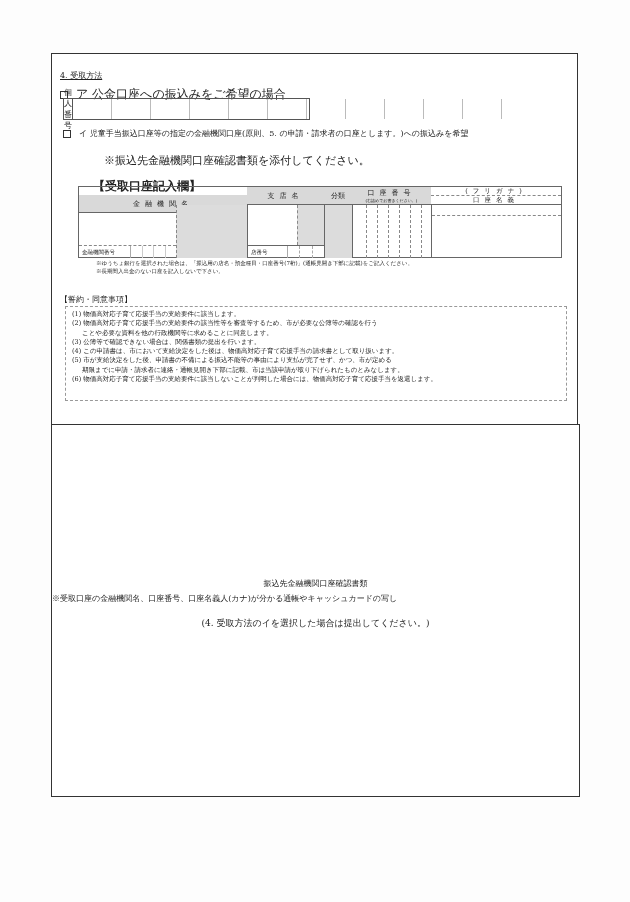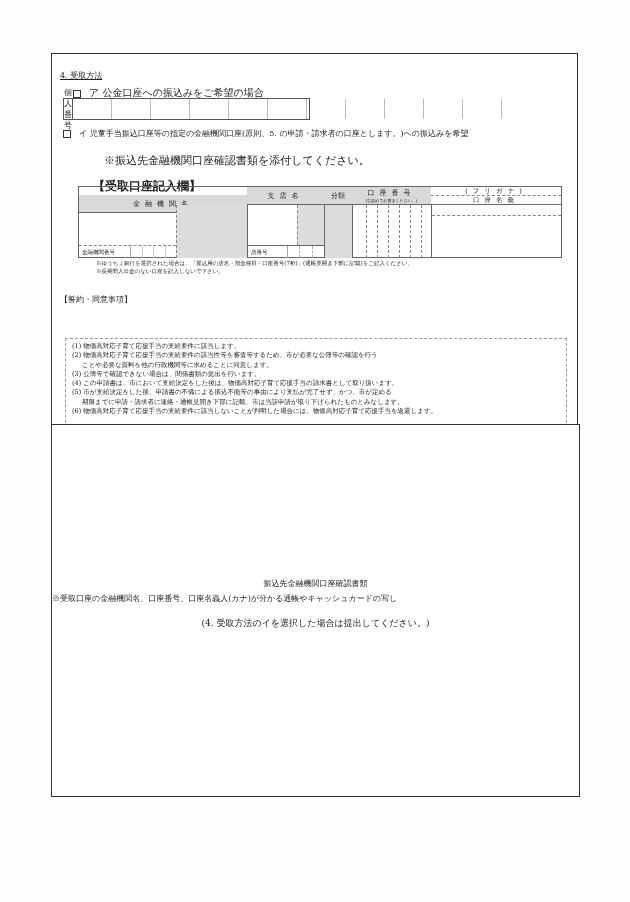--- a/index.html
+++ b/index.html
@@ -1,39 +1,39 @@
 <!DOCTYPE html>
 <html><head>
 <meta charset="utf-8">
 <style>
   html, body { margin:0; padding:0; }
   body { width:630px; height:902px; background:#fdfdfd; position:relative; font-family:"DejaVu Serif","Liberation Serif",serif; color:#222; overflow:hidden; }
   .box1 { position:absolute; left:51px; top:53px; width:527px; height:378px; border:1.5px solid #333; box-sizing:border-box; background:#fff; }
   .box2 { position:absolute; left:51px; top:424px; width:529px; height:373px; border:1.5px solid #333; box-sizing:border-box; background:#fff;padding-left:14px; }
   .abs { position:absolute; white-space:nowrap; }
   .sec-title { left:8px; top:16px; font-size:8px; text-decoration:underline; }
-  .opt-a { left:21px; top:32px; font-size:10px; }
+  .opt-a { left:8px; top:32px; font-size:12px; }
   .chk { display:inline-block; width:6px; height:6px; border:1px solid #333; margin-right:8px; vertical-align:middle; }
   .mynum { position:absolute; left:11px; top:44px; height:22px; width:247px; border:1px solid #555; display:flex; box-sizing:border-box;gap:38px; }
   .mynum .lbl { width:100px; border-right:1px solid #555; font-size:8px; display:flex; align-items:center; justify-content:center; }
   .mynum .cell { flex:1; border-right:1px solid #bbb; }
   .mynum .cell:last-child { border-right:none; }
   .opt-i { left:11px; top:74px; font-size:8px; }
   .attach { left:52px; top:99px; font-size:11px; }
   .acct-title { left:25px; top:124px; font-size:12px; font-weight:bold;margin-left:16px; }
   .acct { position:absolute; left:26px; top:132px; width:484px; height:72px; border:1px solid #666; box-sizing:border-box; font-size:7px; }
   .acct .c { position:absolute; box-sizing:border-box; }
   .hdr { background:#d9d9d9; border-bottom:1px solid #666; display:flex; align-items:center; justify-content:center; letter-spacing:5px; }
   .gray { background:#dcdcdc; }
   .dash-v { position:absolute; border-left:1px dashed #888; }
   .dash-h { position:absolute; border-top:1px dashed #888; }
   .small-lbl { font-size:5.5px; display:flex; align-items:center; padding-left:3px; }
   .note { font-size:5.5px; left:44px; }
   .agree-title { left:8px; top:240px; font-size:8px; }
-  .agree { position:absolute; left:13px; top:252px; width:502px; height:95px; border:1px dashed #999; box-sizing:border-box; padding:3px 6px; font-size:6.5px; line-height:9.3px;margin-top:32px; }
+  .agree { position:absolute; left:13px; top:252px; width:502px; height:95px; border:1px dashed #999; box-sizing:border-box; padding:3px 6px; font-size:6.5px; line-height:9.3px; }
   .agree div { white-space:nowrap; }
   .indent { padding-left:10px; }
   .b2-title { left:0; width:100%; text-align:center; top:153px; font-size:8px; }
   .b2-note { left:0; width:100%; text-align:left; top:168px; font-size:8px; }
   .b2-sub { left:0; width:100%; text-align:center; top:192px; font-size:9px; }
 </style>
 </head>
 <body>
 
 <div class="box1">

